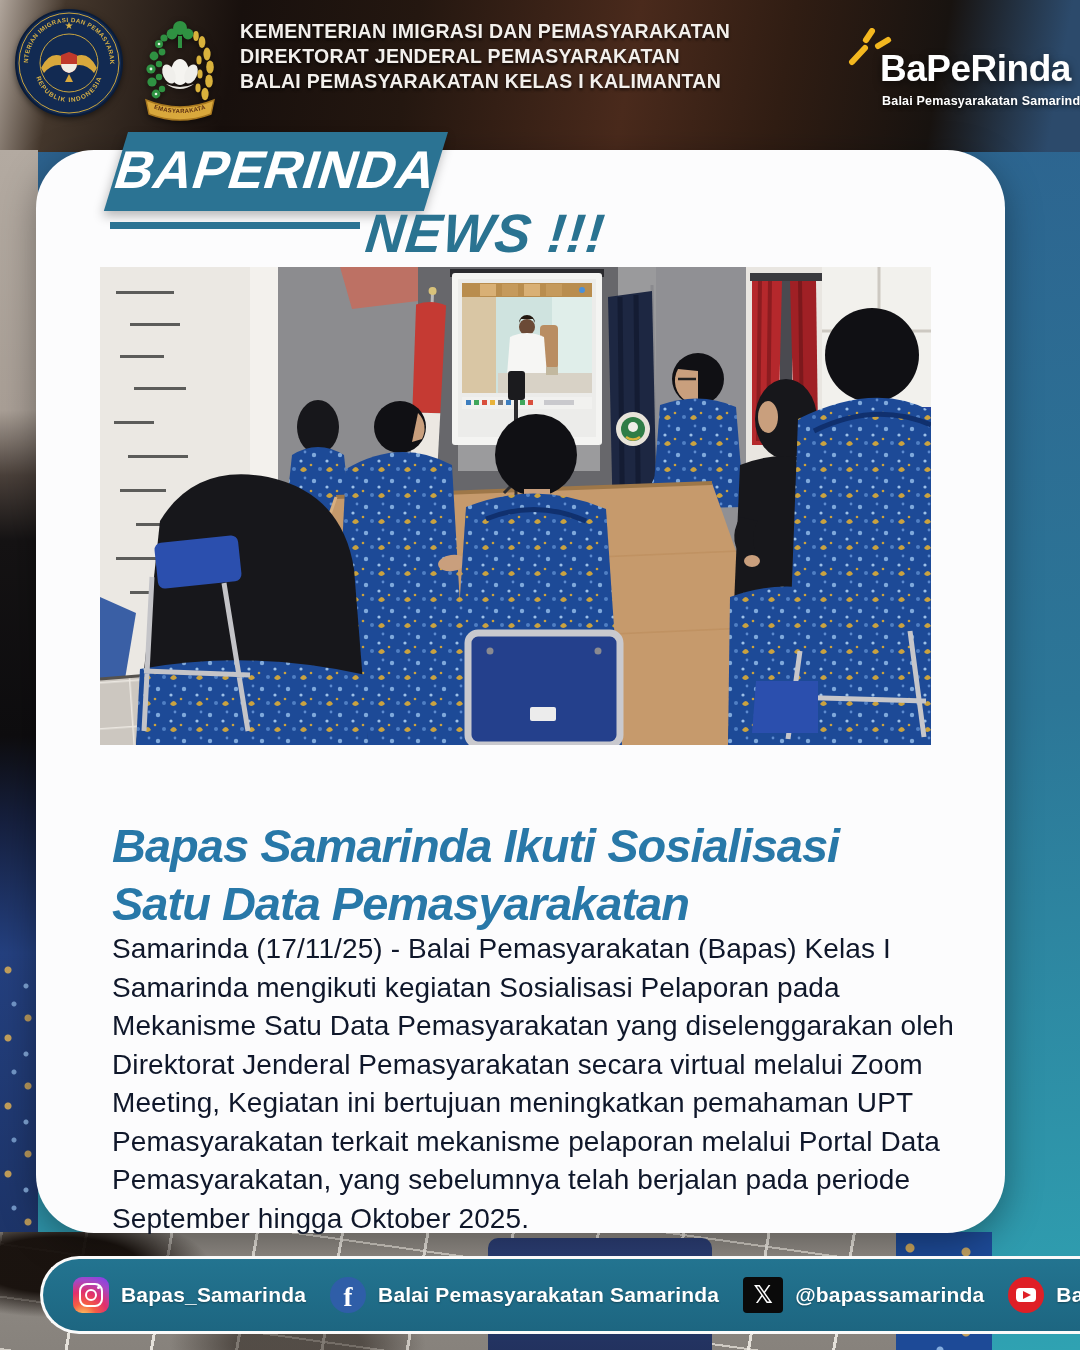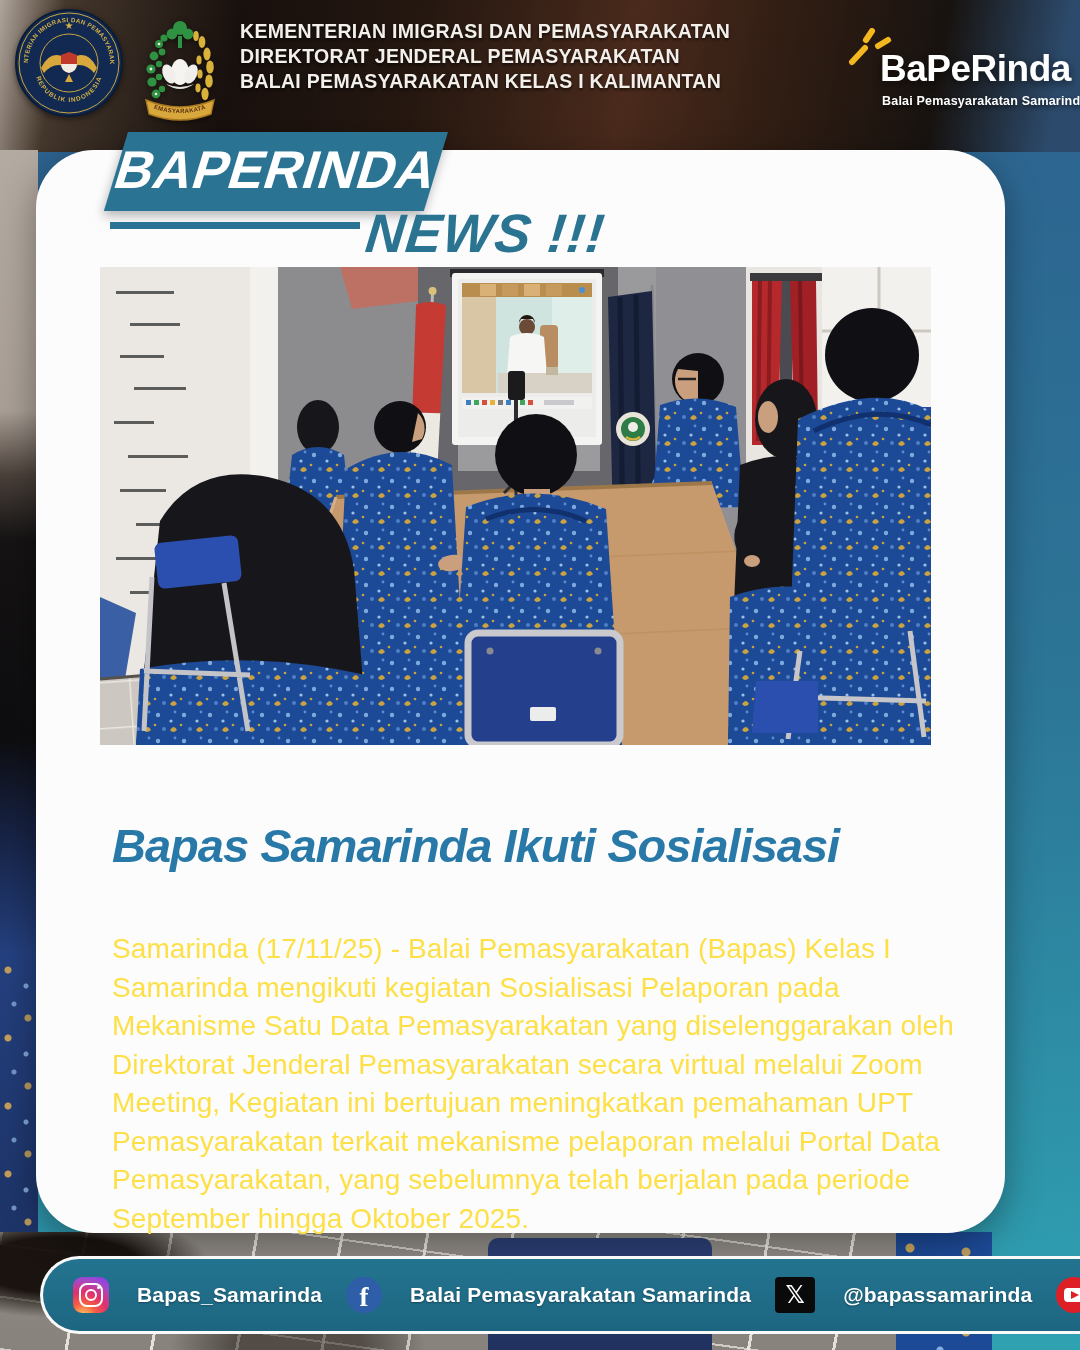--- a/index.html
+++ b/index.html
@@ -103,32 +103,32 @@
   .photo { left:100px; top:267px; width:831px; height:478px; overflow:hidden; background:#9a9a9c; }
 
   
   .headline {
     left:112px; top:774px; width:870px;
     color:#2878a8; font-size:47px; font-weight:bold; font-style:italic;
     line-height:58px; letter-spacing:-1px;margin-top:43px;
   }
   .body-text {
     left:112px; top:930px; width:858px;
-    color:#fde047; font-size:28px; line-height:38.5px; letter-spacing:.1px;
+    color:#0f172a; font-size:28px; line-height:38.5px; letter-spacing:.1px;
   }
 
   
   .footer-bar {
     left:40px; top:1256px; width:1040px; height:78px;
     background:linear-gradient(180deg,#237490,#1d6681);
     border:3px solid #fafafa; border-right:none;
     border-radius:40px 0 0 40px;
     display:flex; align-items:center; padding-left:30px; gap:24px;
   }
-  .social-item { display:flex; align-items:center; gap:28px; }
+  .social-item { display:flex; align-items:center; gap:12px; }
   .social-label {
     color:#fff; font-weight:bold; font-size:21px; letter-spacing:.2px;
     text-shadow:0 1px 2px rgba(0,0,0,.35); white-space:nowrap;
   }
   .ic { width:36px; height:36px; flex:0 0 auto; position:relative; }
   .ic-ig {
     border-radius:9px;
     background:radial-gradient(circle at 28% 110%, #fdd364 0%, #f55d44 28%, #e1306c 52%, #a349c9 78%, #7a3ff0 100%);
   }
   .ic-ig .cam { position:absolute; inset:6px; border:2.6px solid #fff; border-radius:8px; }
@@ -441,20 +441,21 @@
   </g>
   <g>
     <path d="M700,384 L688,472 M810,364 L824,470 M688,430 L826,434" stroke="#c6c6ca" stroke-width="5" fill="none"></path>
     <path d="M656,414 h62 v52 h-66 z" fill="#2b4fae"></path>
   </g>
 </svg>
 </div>
 
 <div class="abs headline">
   <div>Bapas Samarinda Ikuti Sosialisasi</div>
+  <div>Satu Data Pemasyarakatan</div>
 </div>
 <div class="abs body-text">Samarinda (17/11/25) - Balai Pemasyarakatan (Bapas) Kelas I Samarinda mengikuti kegiatan Sosialisasi Pelaporan pada Mekanisme Satu Data Pemasyarakatan yang diselenggarakan oleh Direktorat Jenderal Pemasyarakatan secara virtual melalui Zoom Meeting, Kegiatan ini bertujuan meningkatkan pemahaman UPT Pemasyarakatan terkait mekanisme pelaporan melalui Portal Data Pemasyarakatan, yang sebelumnya telah berjalan pada periode September hingga Oktober 2025.</div>
 
 <div class="abs footer-bar">
   <div class="social-item">
     <div class="ic ic-ig">
       <div class="cam"></div>
         <div class="lens"></div>
         <div class="dot"></div>
     </div>

